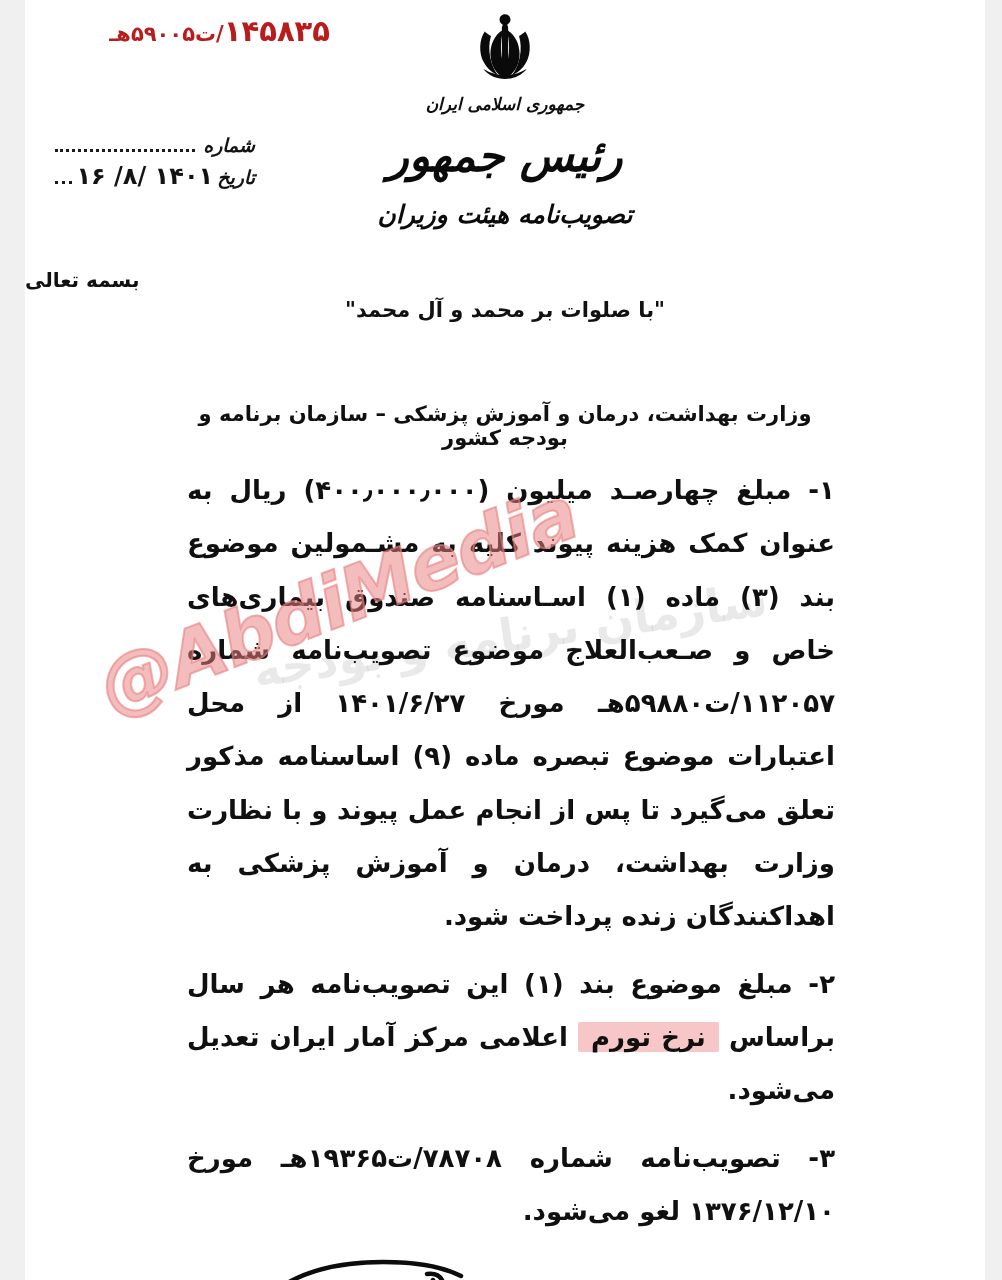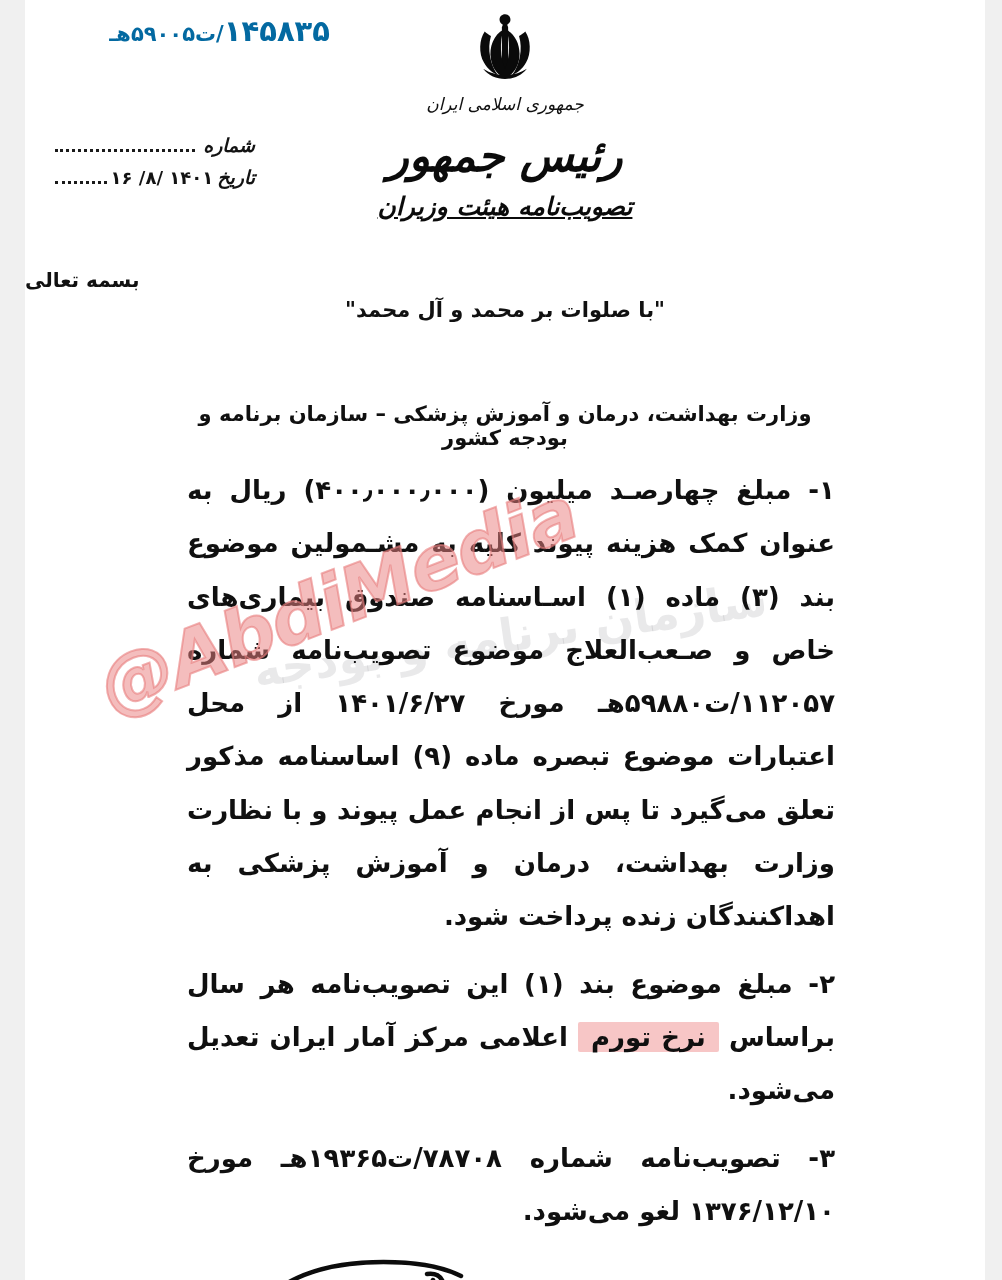--- a/index.html
+++ b/index.html
@@ -32,62 +32,62 @@
     pointer-events:none;
     line-height:1.5;
     text-align:center;
     z-index:1;
   }
 
   
   .hdr{position:relative;height:250px;z-index:3;}
   .docnum{
     position:absolute;right:655px;top:14px;
-    font-size:29px;font-weight:bold;color:#0369a1;
+    font-size:29px;font-weight:bold;color:#b91c1c;
     letter-spacing:1px;direction:rtl;white-space:nowrap;
   }
   .docnum .suffix{font-size:21px;font-weight:bold;}
   .meta{
     position:absolute;right:730px;top:86px;
     width:200px;direction:rtl;
   }
   .meta-row{
     display:flex;align-items:baseline;gap:4px;
     height:32px;
   }
   .meta-lbl{
     font-size:19px;font-weight:bold;color:#131313;
     font-style:italic;flex:0 0 auto;margin-top:48px;
   }
   .meta-dots{
     flex:1 1 auto;border-bottom:3px dotted #1a1a1a;
     height:13px;margin-bottom:3px;
   }
   .meta-val{
-    font-size:18px;font-weight:bold;color:#131313;
+    font-size:24px;font-weight:bold;color:#131313;
     letter-spacing:1px;white-space:nowrap;
   }
   .crest-wrap{
     position:absolute;left:0;right:0;top:8px;
     text-align:center;
   }
   .crest{display:inline-block;width:78px;height:78px;}
   .country{
     margin-top:4px;font-size:17px;color:#101010;
-    font-weight:normal;font-style:italic;
+    font-weight:bold;font-style:italic;
     letter-spacing:.5px;
   }
   .office{
     margin-top:18px;font-size:44px;color:#0b0b0b;
     font-weight:bold;font-style:italic;
     letter-spacing:1px;line-height:1.1;
   }
   .doctype{
-    margin-top:12px;font-size:25px;color:#0b0b0b;
-    font-weight:bold;font-style:italic;text-decoration:underline;
+    margin-top:20px;font-size:25px;color:#0b0b0b;
+    font-weight:bold;font-style:italic;
   }
   .besmeh{
     margin-top:18px;text-align:left;
     font-size:20px;font-weight:bold;color:#111;
   }
   .salavat{
     margin-top:6px;text-align:center;
     font-size:21px;font-weight:bold;color:#111;
   }
   

